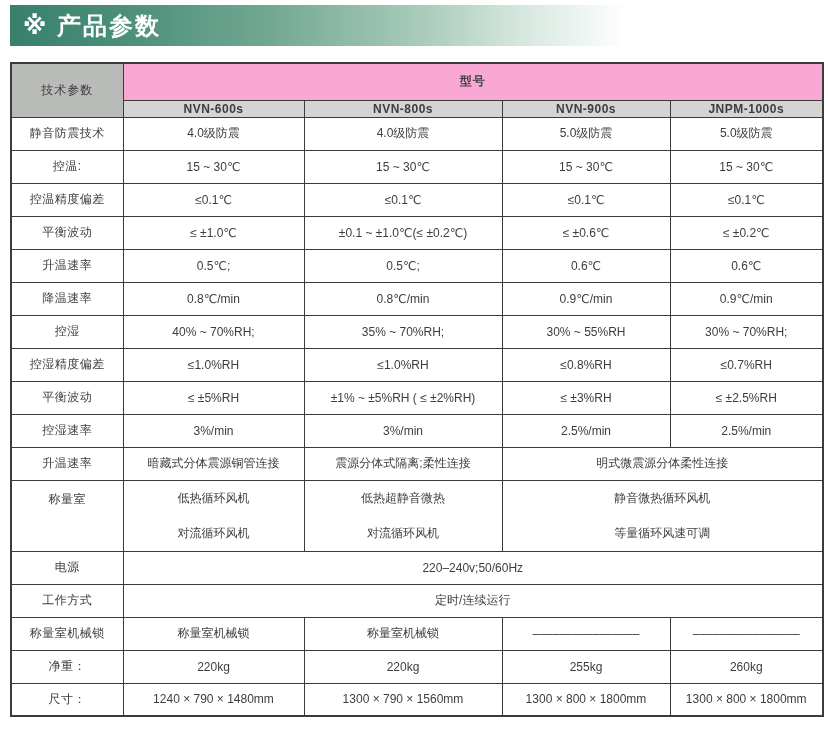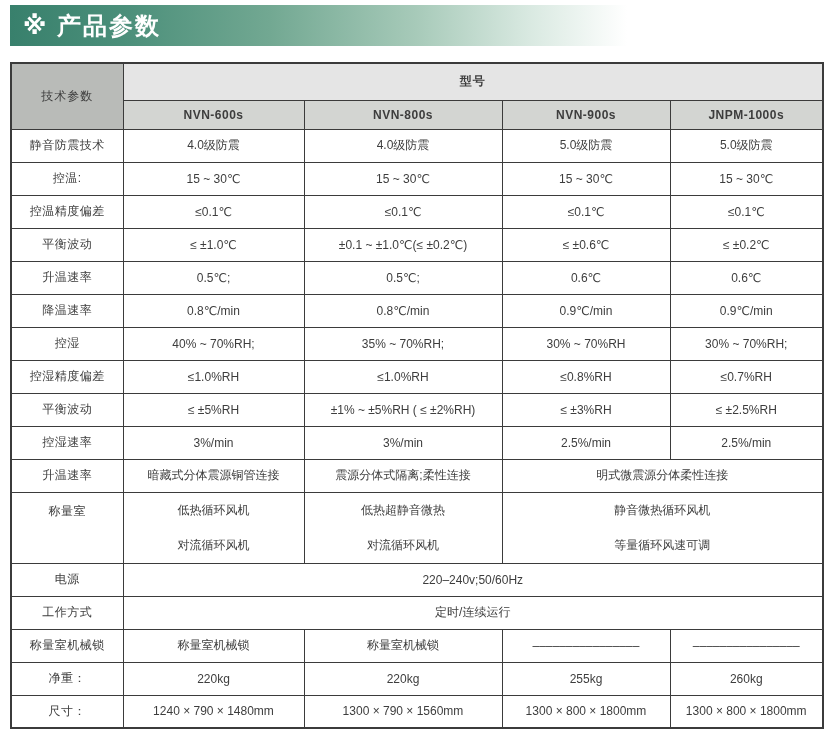--- a/index.html
+++ b/index.html
@@ -23,29 +23,29 @@
     position:absolute;left:10px;top:62px;width:812px;
     border-collapse:collapse;table-layout:fixed;
     border:2px solid #3b3b3b;
   }
   table.spec th,table.spec td{
     border:1px solid #3b3b3b;
     font-size:12px;color:#3d3d3d;text-align:center;
     padding:0 2px;overflow:hidden;white-space:nowrap;
   }
   tr.group-row{height:37px;}
-  tr.model-row{height:29px;}
+  tr.model-row{height:17px;}
   tbody tr{height:33px;}
   tbody tr.tall{height:71px;}
   th.corner{
     background:#b9bbb8;color:#3aa184;font-size:14px;font-weight:normal;
     letter-spacing:1px;
   }
   th.group{
-    background:#e5e5e5;color:#3aa184;font-size:14px;font-weight:bold;
+    background:#f9a8d4;color:#3aa184;font-size:14px;font-weight:bold;
     letter-spacing:1px;
   }
   th.model{
     background:#d3d5d2;color:#3aa184;font-size:13px;font-weight:bold;
     letter-spacing:.5px;
   }
   td.label{
     text-align:left;padding-left:9px;letter-spacing:.5px;
   }
   td.left{text-align:left;padding-left:26px;}
@@ -120,21 +120,21 @@
         <td class="label">降温速率</td>
         <td>0.8℃/min</td>
         <td>0.8℃/min</td>
         <td>0.9℃/min</td>
         <td>0.9℃/min</td>
       </tr>
       <tr>
         <td class="label">控湿</td>
         <td>40% ~ 70%RH;</td>
         <td>35% ~ 70%RH;</td>
-        <td>30% ~ 70%RH</td>
+        <td>30% ~ 55%RH</td>
         <td>30% ~ 70%RH;</td>
       </tr>
       <tr>
         <td class="label">控湿精度偏差</td>
         <td>≤1.0%RH</td>
         <td>≤1.0%RH</td>
         <td>≤0.8%RH</td>
         <td>≤0.7%RH</td>
       </tr>
       <tr>

